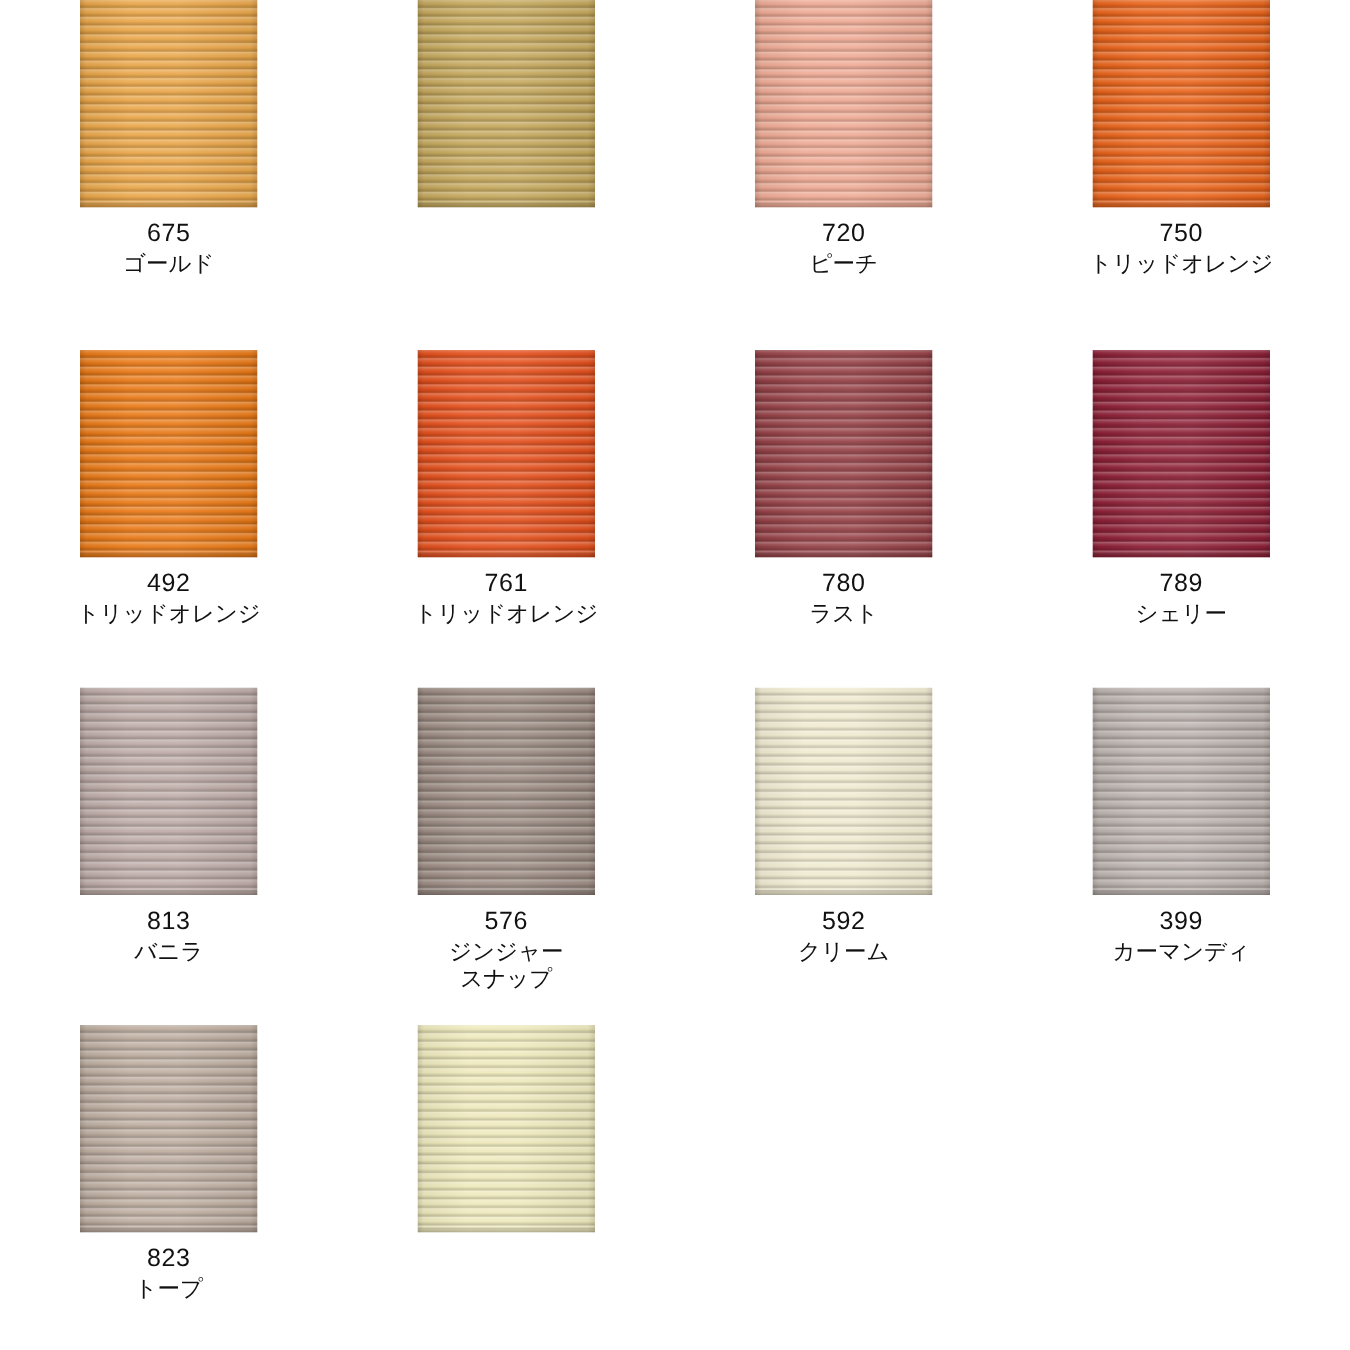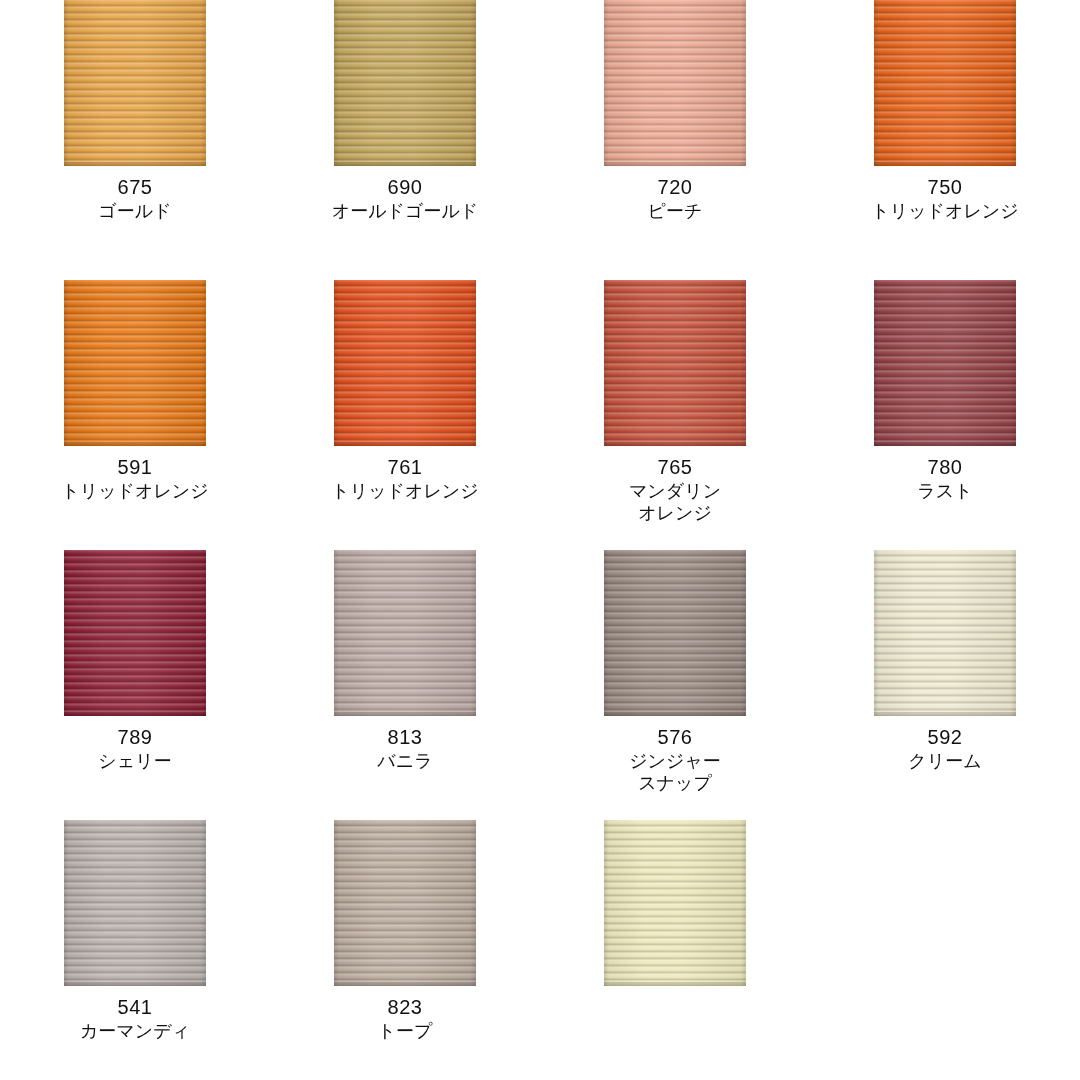--- a/index.html
+++ b/index.html
@@ -125,24 +125,20 @@
         <span class="name">ゴールド</span>
       </div>
     </div>
     <div class="swatch-cell row-1">
       <div class="ribbon">
         <div class="ribbon-base" style="background: rgb(196, 167, 92);"></div>
         <div class="ribbon-ribs"></div>
         <div class="ribbon-shade"></div>
         <div class="ribbon-bottom-edge"></div>
       </div>
-      <div class="labels">
-        <span class="code">690</span>
-        <span class="name">オールドゴールド</span>
-      </div>
     </div>
     <div class="swatch-cell row-1">
       <div class="ribbon">
         <div class="ribbon-base" style="background: rgb(238, 170, 148);"></div>
         <div class="ribbon-ribs"></div>
         <div class="ribbon-shade"></div>
         <div class="ribbon-bottom-edge"></div>
       </div>
       <div class="labels">
         <span class="code">720</span>
@@ -162,47 +158,34 @@
       </div>
     </div>
     <div class="swatch-cell row-2">
       <div class="ribbon">
         <div class="ribbon-base" style="background: rgb(233, 122, 24);"></div>
         <div class="ribbon-ribs"></div>
         <div class="ribbon-shade"></div>
         <div class="ribbon-bottom-edge"></div>
       </div>
       <div class="labels">
-        <span class="code">591</span>
+        <span class="code">492</span>
         <span class="name">トリッドオレンジ</span>
       </div>
     </div>
     <div class="swatch-cell row-2">
       <div class="ribbon">
         <div class="ribbon-base" style="background: rgb(228, 81, 30);"></div>
         <div class="ribbon-ribs"></div>
         <div class="ribbon-shade"></div>
         <div class="ribbon-bottom-edge"></div>
       </div>
       <div class="labels">
         <span class="code">761</span>
         <span class="name">トリッドオレンジ</span>
-      </div>
-    </div>
-    <div class="swatch-cell row-2">
-      <div class="ribbon">
-        <div class="ribbon-base" style="background: rgb(198, 82, 60);"></div>
-        <div class="ribbon-ribs"></div>
-        <div class="ribbon-shade"></div>
-        <div class="ribbon-bottom-edge"></div>
-      </div>
-      <div class="labels">
-        <span class="code">765</span>
-        <span class="name">マンダリン
-オレンジ</span>
       </div>
     </div>
     <div class="swatch-cell row-2">
       <div class="ribbon">
         <div class="ribbon-base" style="background: rgb(150, 67, 72);"></div>
         <div class="ribbon-ribs"></div>
         <div class="ribbon-shade"></div>
         <div class="ribbon-bottom-edge"></div>
       </div>
       <div class="labels">
@@ -260,21 +243,21 @@
       </div>
     </div>
     <div class="swatch-cell row-4">
       <div class="ribbon">
         <div class="ribbon-base" style="background: rgb(187, 178, 174);"></div>
         <div class="ribbon-ribs"></div>
         <div class="ribbon-shade"></div>
         <div class="ribbon-bottom-edge"></div>
       </div>
       <div class="labels">
-        <span class="code">541</span>
+        <span class="code">399</span>
         <span class="name">カーマンディ</span>
       </div>
     </div>
     <div class="swatch-cell row-4">
       <div class="ribbon">
         <div class="ribbon-base" style="background: rgb(189, 173, 160);"></div>
         <div class="ribbon-ribs"></div>
         <div class="ribbon-shade"></div>
         <div class="ribbon-bottom-edge"></div>
       </div>

